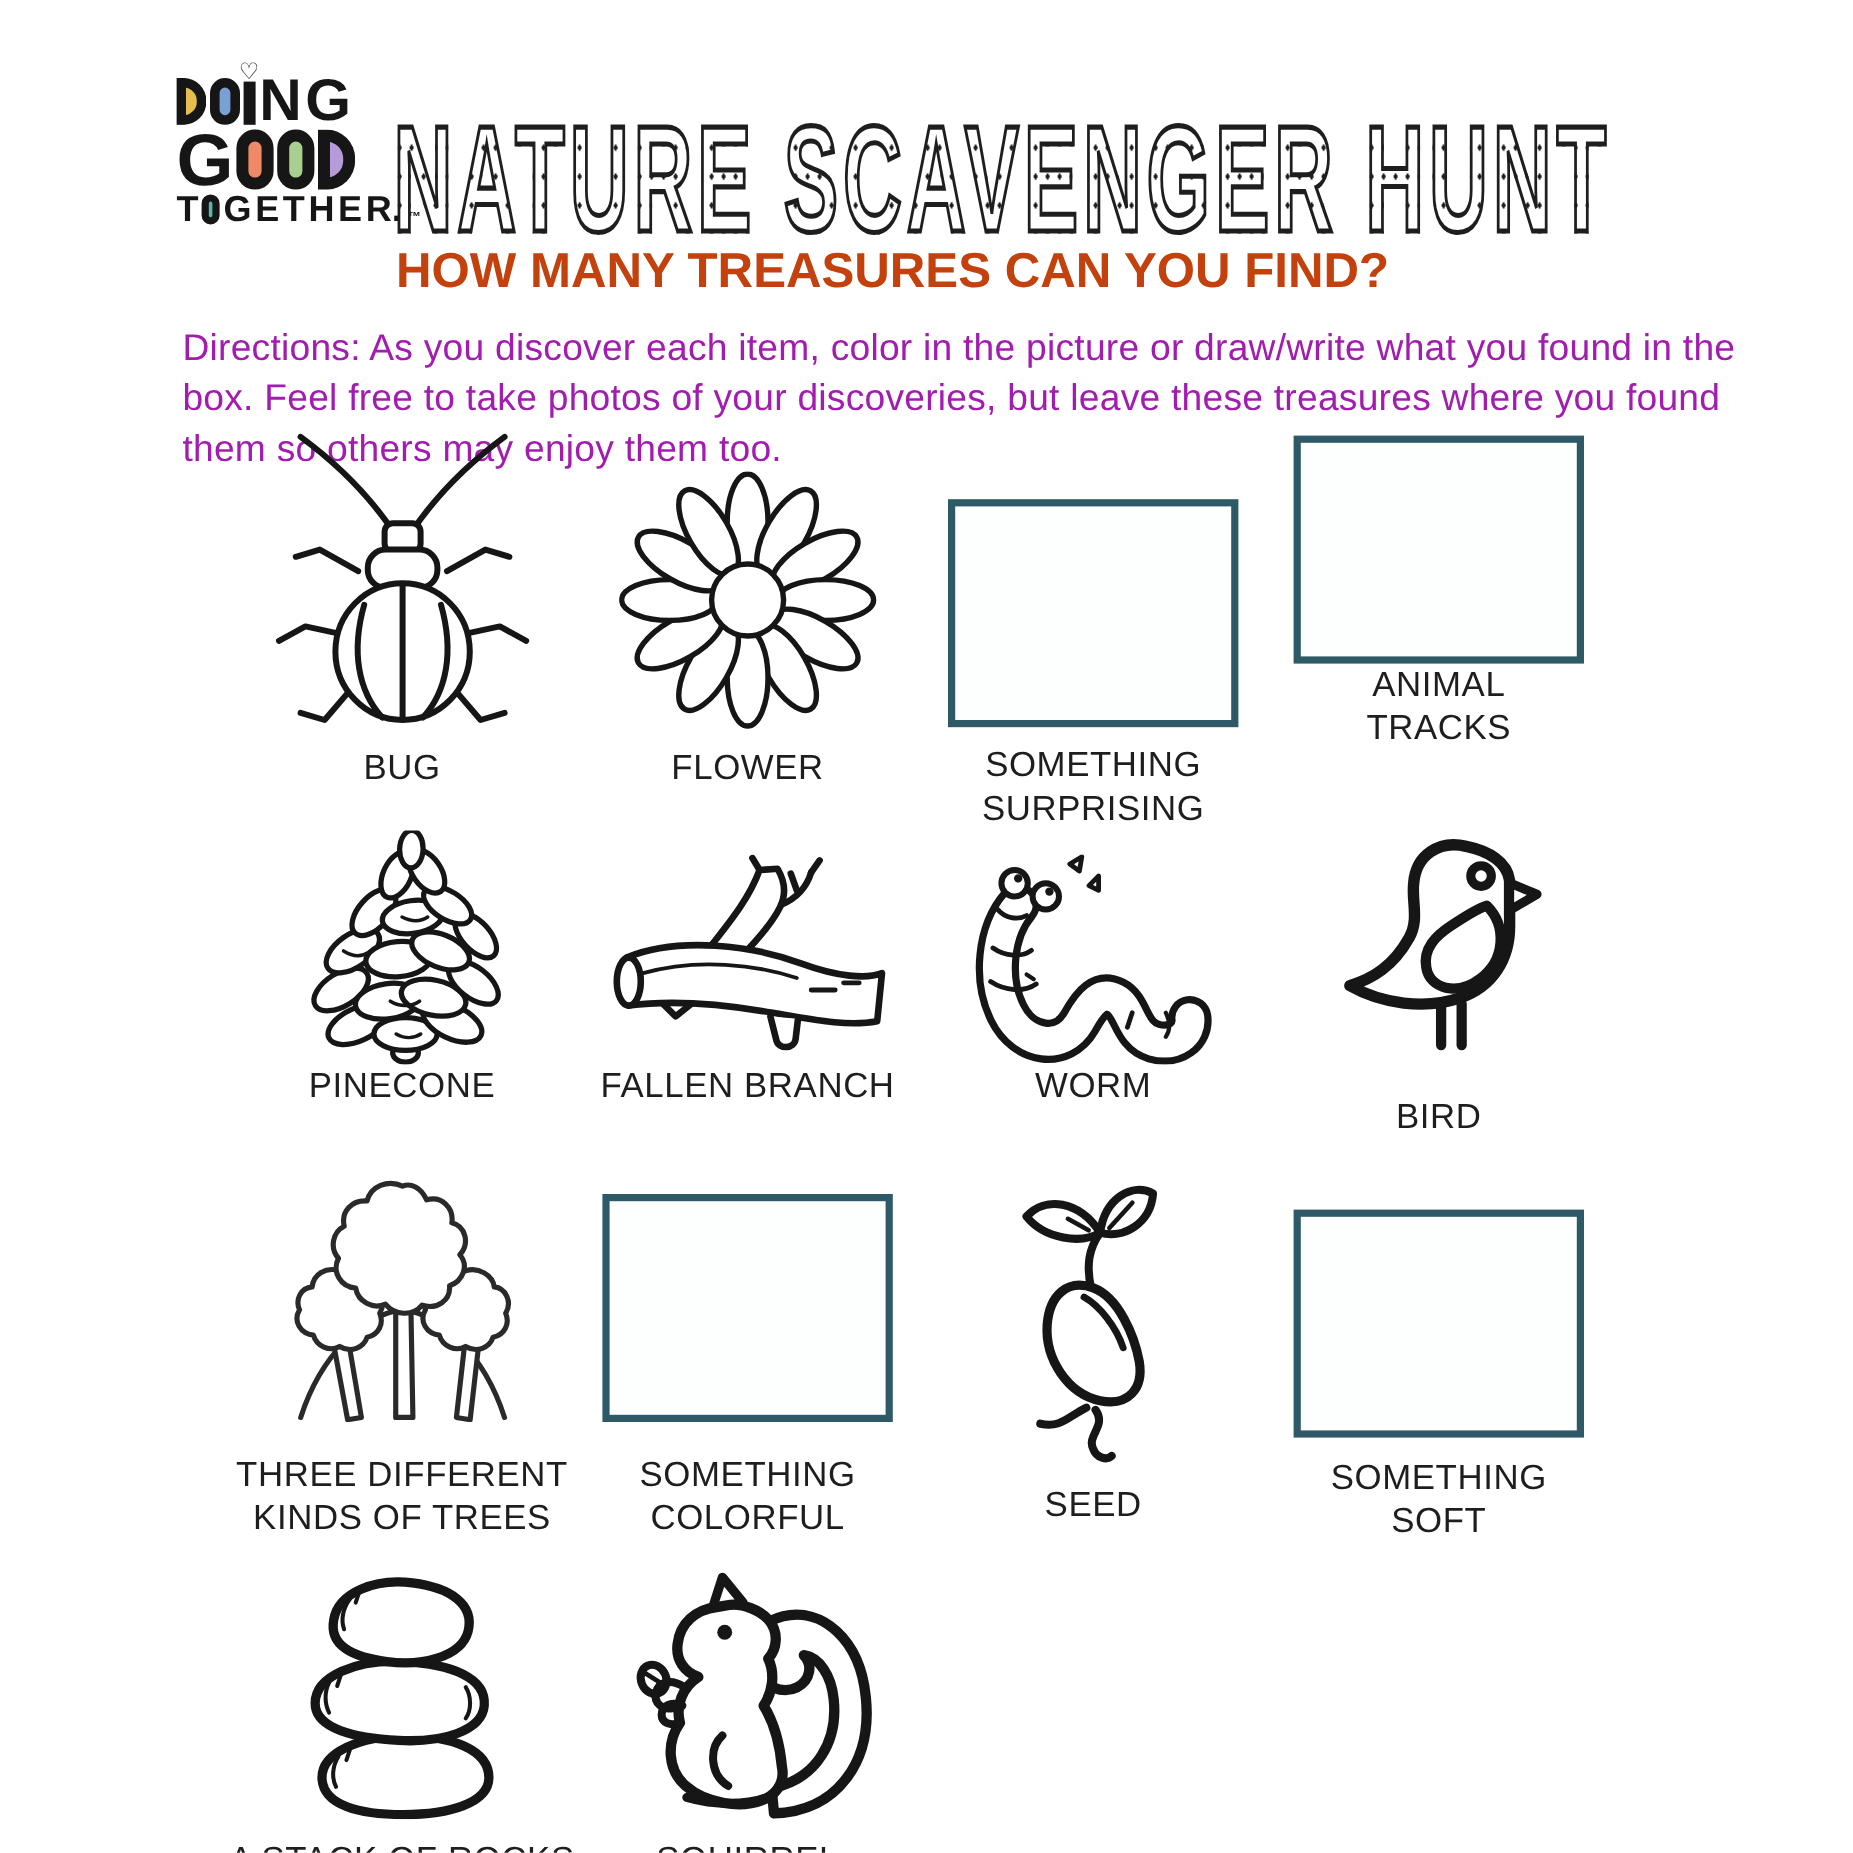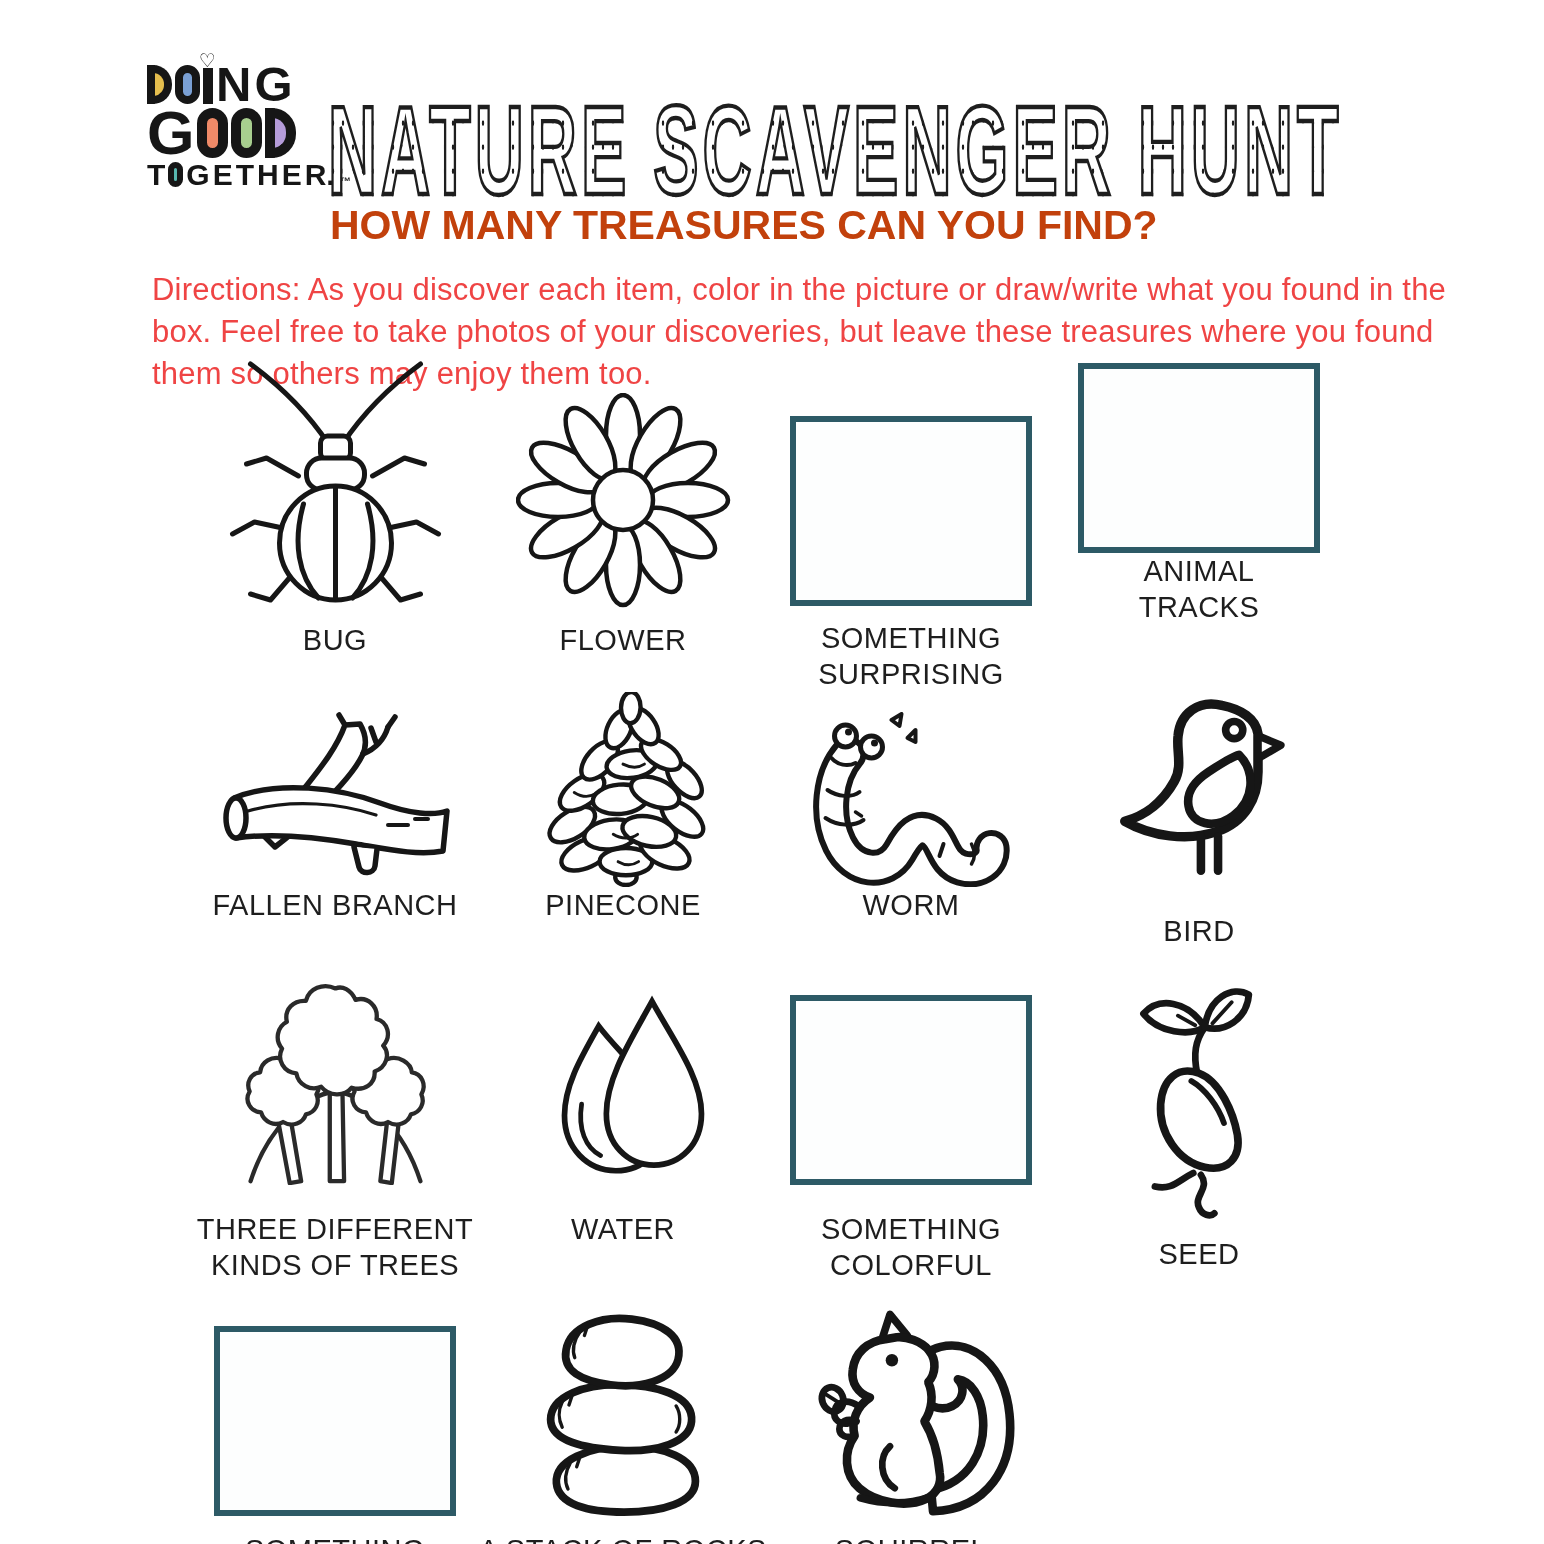--- a/index.html
+++ b/index.html
@@ -32,21 +32,21 @@
          transform:scaleY(1.85);transform-origin:left top;
          color:#fff;-webkit-text-stroke:2.3px #1e1e1e;}
   @supports (-webkit-background-clip: text){
     .title{color:transparent;
            background-image:radial-gradient(circle,#1e1e1e 1.3px,transparent 1.55px);
            background-size:10px 13px;-webkit-background-clip:text;}
   }
   .subtitle{position:absolute;left:330px;top:168px;font-weight:700;font-size:41px;
             letter-spacing:0;color:#c2410c;}
   .directions{position:absolute;left:152px;top:238px;font-size:31px;line-height:42px;
-              color:#ef4444;white-space:pre-line;letter-spacing:.2px;}
+              color:#a21caf;white-space:pre-line;letter-spacing:.2px;}
 
   
   .grid{position:absolute;left:191px;top:358px;width:1152px;display:grid;
         grid-template-columns:repeat(4,1fr);grid-template-rows:334px 298px 296px auto;}
   .cell{display:flex;flex-direction:column;}
   .icon-area{display:flex;align-items:flex-end;justify-content:center;width:100%;}
   .row1 .icon-area{height:250px;}
   .row2 .icon-area{height:195px;}
   .row3 .icon-area{height:195px;}
   .row4 .icon-area{height:230px;}
@@ -155,40 +155,20 @@
         </div>
         <div class="cell-label">SOMETHING
 SURPRISING</div>
       </div>
       <div class="cell row2">
         <div class="icon-area">
           <div class="draw-box"></div>
         </div>
         <div class="cell-label">ANIMAL
 TRACKS</div>
-      </div>
-      <div class="cell row2">
-        <div class="icon-area">
-          <div class="icon">
-    <svg width="235" height="175" viewBox="0 0 235 175" stroke="#161616" fill="none" stroke-width="5.5" stroke-linecap="round" stroke-linejoin="round">
-      <path d="M142,12 C149,24 149,34 144,44 C135,62 115,82 94,103 C82,115 70,125 57,135 L42,120 C57,107 73,93 89,73 C104,54 119,35 127,13 Z" fill="#fff"></path>
-      <path d="M145,42 C157,37 166,28 170,15"></path>
-              <path d="M158,30 L153,16"></path>
-      <path d="M127,13 L121,3"></path>
-              <path d="M170,15 L177,5"></path>
-      <path d="M16,86 C60,68 122,76 162,91 C192,102 216,104 229,99 L225,139 C200,144 168,137 138,132 C98,125 54,121 18,126 Z" fill="#fff"></path>
-      <ellipse cx="18" cy="106" rx="10" ry="20" fill="#fff"></ellipse>
-      <path d="M30,99 C75,86 125,92 158,103" stroke-width="3.2"></path>
-      <path d="M170,113 L190,113" stroke-width="4"></path>
-              <path d="M197,107 L210,107" stroke-width="4"></path>
-      <path d="M136,135 L141,155 C143,163 156,162 157,154 L159,137" fill="#fff"></path>
-    </svg>
-  </div>
-        </div>
-        <div class="cell-label">FALLEN BRANCH</div>
       </div>
       <div class="cell row2">
         <div class="icon-area">
           <div class="icon">
     <svg width="200" height="195" viewBox="0 0 200 200" stroke="#161616" fill="#fff" stroke-width="4.5" stroke-linecap="round">
       <ellipse cx="103" cy="190" rx="11" ry="8"></ellipse>
       <ellipse cx="62" cy="166" rx="27" ry="14" transform="rotate(-25 62 166)"></ellipse>
       <ellipse cx="103" cy="174" rx="27" ry="14"></ellipse>
       <ellipse cx="143" cy="164" rx="27" ry="14" transform="rotate(25 143 164)"></ellipse>
       <ellipse cx="48" cy="136" rx="26" ry="14" transform="rotate(-32 48 136)"></ellipse>
@@ -210,20 +190,40 @@
       <path d="M100,74 C108,78 116,78 122,74" stroke-width="3" fill="none"></path>
       <path d="M95,174 C102,178 110,178 116,174" stroke-width="3" fill="none"></path>
     </svg>
   </div>
         </div>
         <div class="cell-label">PINECONE</div>
       </div>
       <div class="cell row2">
         <div class="icon-area">
           <div class="icon">
+    <svg width="235" height="175" viewBox="0 0 235 175" stroke="#161616" fill="none" stroke-width="5.5" stroke-linecap="round" stroke-linejoin="round">
+      <path d="M142,12 C149,24 149,34 144,44 C135,62 115,82 94,103 C82,115 70,125 57,135 L42,120 C57,107 73,93 89,73 C104,54 119,35 127,13 Z" fill="#fff"></path>
+      <path d="M145,42 C157,37 166,28 170,15"></path>
+              <path d="M158,30 L153,16"></path>
+      <path d="M127,13 L121,3"></path>
+              <path d="M170,15 L177,5"></path>
+      <path d="M16,86 C60,68 122,76 162,91 C192,102 216,104 229,99 L225,139 C200,144 168,137 138,132 C98,125 54,121 18,126 Z" fill="#fff"></path>
+      <ellipse cx="18" cy="106" rx="10" ry="20" fill="#fff"></ellipse>
+      <path d="M30,99 C75,86 125,92 158,103" stroke-width="3.2"></path>
+      <path d="M170,113 L190,113" stroke-width="4"></path>
+              <path d="M197,107 L210,107" stroke-width="4"></path>
+      <path d="M136,135 L141,155 C143,163 156,162 157,154 L159,137" fill="#fff"></path>
+    </svg>
+  </div>
+        </div>
+        <div class="cell-label">FALLEN BRANCH</div>
+      </div>
+      <div class="cell row2">
+        <div class="icon-area">
+          <div class="icon">
     <svg width="240" height="175" viewBox="0 0 235 175" fill="none" stroke-linecap="round" stroke-linejoin="round">
       <path d="M55,42 C36,64 32,104 46,132 C60,160 92,164 106,140 C116,122 124,114 136,120 C150,127 148,150 168,156 C186,161 200,150 198,136" stroke="#161616" stroke-width="36"></path>
       <path d="M55,42 C36,64 32,104 46,132 C60,160 92,164 106,140 C116,122 124,114 136,120 C150,127 148,150 168,156 C186,161 200,150 198,136" stroke="#fff" stroke-width="24"></path>
       <circle cx="52" cy="24" r="11" fill="#fff" stroke="#161616" stroke-width="5"></circle>
       <circle cx="78" cy="35" r="11" fill="#fff" stroke="#161616" stroke-width="5"></circle>
       <circle cx="55" cy="20" r="3.5" fill="#161616"></circle>
       <circle cx="81" cy="31" r="3.5" fill="#161616"></circle>
       <path d="M98,8 L108,2 L106,14 Z" fill="#fff" stroke="#161616" stroke-width="4"></path>
       <path d="M114,26 L122,18 L122,30 Z" fill="#fff" stroke="#161616" stroke-width="4"></path>
       <path d="M38,46 C44,53 54,55 62,51" stroke="#161616" stroke-width="4"></path>
@@ -264,32 +264,20 @@
       <path d="M160,86 C148,82 137,89 136,100 C126,101 121,111 125,120 C119,130 126,141 137,142 C140,152 151,157 160,152 C170,158 181,153 184,144 C194,142 199,132 195,123 C201,113 195,101 185,100 C184,90 171,82 160,86 Z" fill="#fff"></path>
       <path d="M105,12 C92,6 77,12 74,25 C61,24 51,34 54,47 C44,52 41,66 49,75 C43,87 51,100 64,101 C66,113 79,120 90,115 C98,125 114,126 122,116 C135,120 147,112 146,99 C158,95 163,81 155,72 C164,62 160,47 148,44 C150,31 139,20 126,24 C121,13 112,9 105,12 Z" fill="#fff"></path>
     </svg>
   </div>
         </div>
         <div class="cell-label">THREE DIFFERENT
 KINDS OF TREES</div>
       </div>
       <div class="cell row3">
         <div class="icon-area">
-          <div class="icon">
-    <svg width="180" height="195" viewBox="0 0 175 205" stroke="#161616" fill="none" stroke-width="6" stroke-linecap="round">
-      <path d="M62,38 C44,70 26,100 26,132 C26,166 50,190 80,190 C110,190 130,168 130,138 C130,104 86,70 62,38 Z" fill="#fff"></path>
-      <path d="M118,12 C96,52 70,92 70,130 C70,162 92,184 120,184 C148,184 170,162 170,130 C170,92 140,52 118,12 Z" fill="#fff"></path>
-      <path d="M44,120 C40,146 48,166 64,174" stroke-width="5"></path>
-    </svg>
-  </div>
-        </div>
-        <div class="cell-label">WATER</div>
-      </div>
-      <div class="cell row3">
-        <div class="icon-area">
           <div class="draw-box"></div>
         </div>
         <div class="cell-label">SOMETHING
 COLORFUL</div>
       </div>
       <div class="cell row4">
         <div class="icon-area">
           <div class="icon">
     <svg width="165" height="235" viewBox="0 0 165 245" stroke="#161616" fill="none" stroke-width="8" stroke-linecap="round" stroke-linejoin="round">
       <path d="M76,196 C60,204 54,214 36,210" stroke-width="7"></path>

